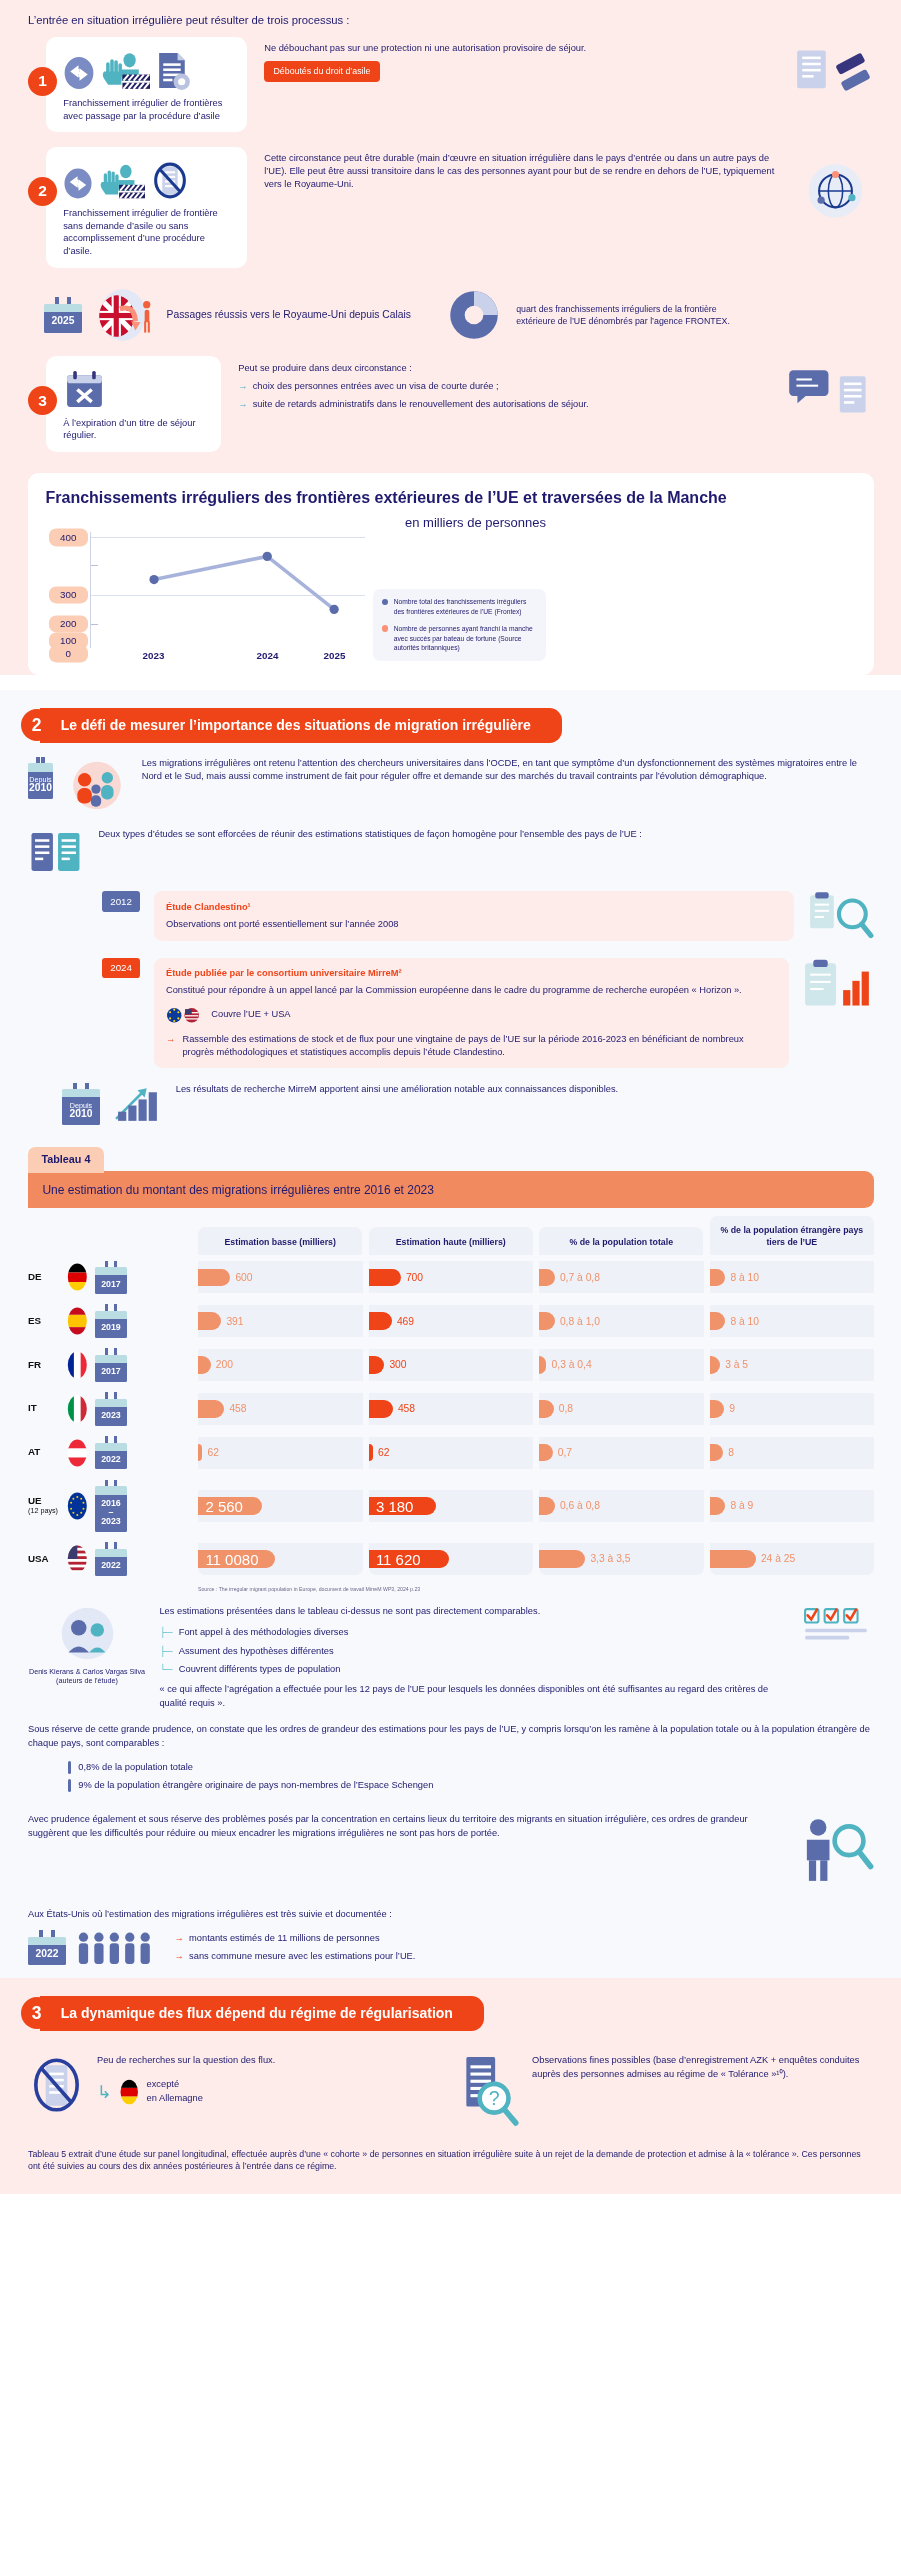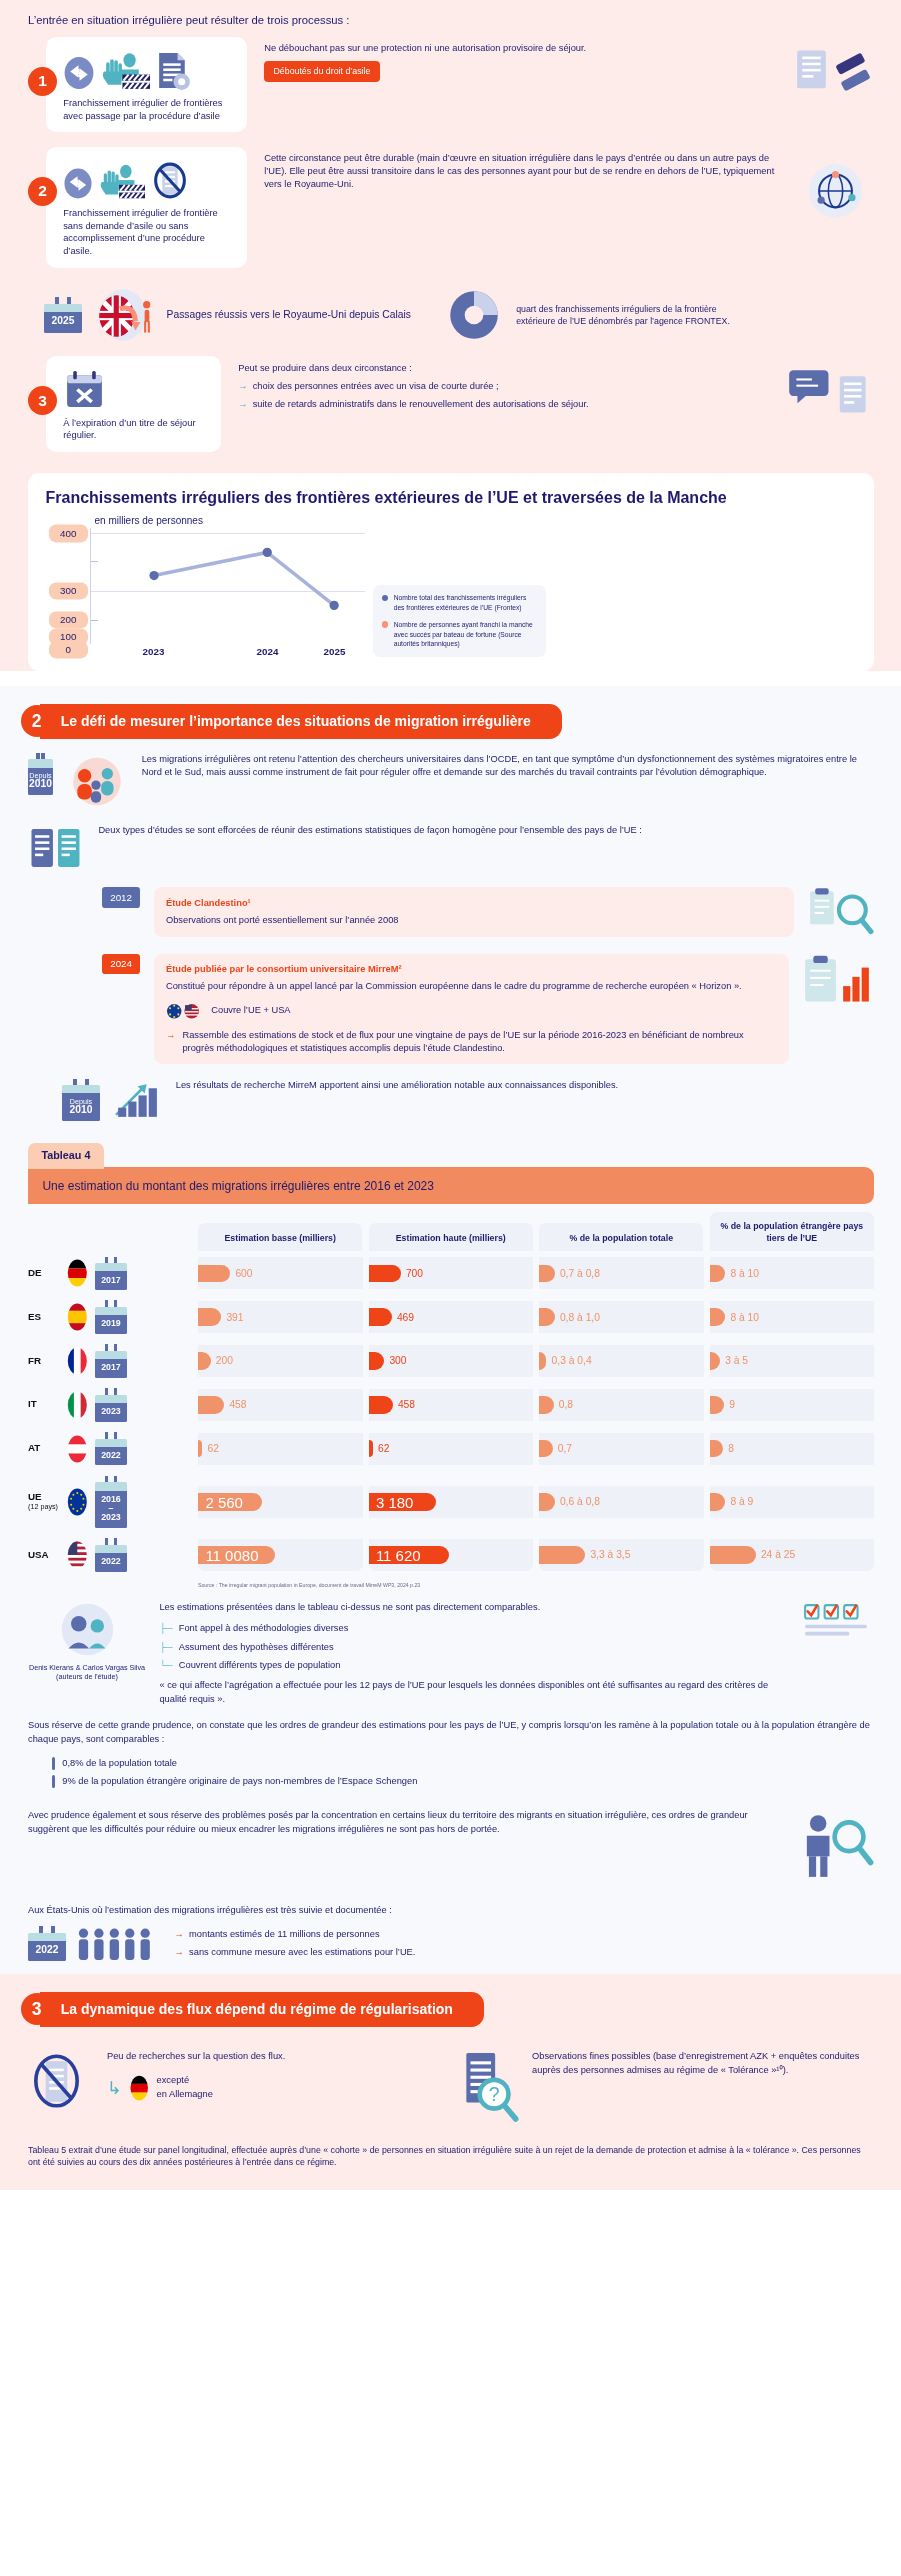--- a/index.html
+++ b/index.html
@@ -80,21 +80,21 @@
   
   .calrow{display:flex;align-items:center;gap:11.3px;padding:7.2px 28px 5.2px 44px;}
   .calrow .txt{font-size:10.3px;line-height:1.36;}
 
   
   .donutnote{font-size:8.8px;line-height:1.4;max-width:222px;}
 
   
   .chartcard{background:#fff;border-radius:11.3px;margin:11.3px 28px 15.5px 28px;padding:15.5px 17.5px 13.4px 17.5px;}
   .chartcard h3{margin:0 0 3.1px 0;font-size:16px;line-height:1.3;font-weight:bold;}
-  .chartunit{font-size:10px;margin:6.2px 0 2.1px 49px;}
+  .chartunit{font-size:13px;margin:6.2px 0 2.1px 49px;text-align:center;}
   .plotwrap{display:flex;gap:8px;align-items:flex-end;}
   .plot{position:relative;width:319px;height:129px;flex:0 0 auto;}
   .plot .gl{position:absolute;left:44px;right:0;height:0.5px;background:#dcdff0;}
   .plot .ytick{position:absolute;left:44px;width:8.2px;height:0.5px;background:#b9bedb;}
   .plot .ylab{
     position:absolute;left:3.1px;transform:translateY(-50%);
     background:#fbcdb4;border-radius:7.2px;padding:3.1px 8.2px;font-size:9.8px;min-width:23px;text-align:center;
   }
   .plot .axis{position:absolute;left:44px;top:0;bottom:13.4px;width:1px;background:#cfd3e8;}
   .plot svg{position:absolute;left:0;top:0;}
@@ -136,21 +136,21 @@
 
   
   .authorrow{display:flex;gap:13.4px;padding:13.4px 28px 5.2px 28px;align-items:flex-start;}
   .authorbox{width:118px;flex:0 0 auto;text-align:center;font-size:7.2px;line-height:1.35;}
   .authorbox .who{margin-top:4.1px;}
   .bul{font-size:9.3px;line-height:1.45;}
   .bul .line{display:flex;gap:6.2px;margin-bottom:5.2px;}
   .bul .dash{color:#5bbccd;font-weight:bold;}
 
   .para{font-size:9.3px;line-height:1.45;padding:8.2px 28px 5.2px 28px;}
-  .para.ind{padding-left:52px;}
+  .para.ind{padding-left:52px;margin-left:16px;}
   .keyline{display:flex;gap:7.2px;align-items:flex-start;font-size:9.3px;line-height:1.42;margin:5.2px 0;}
   .keybar{flex:0 0 auto;width:3.1px;background:#5b6cab;border-radius:1.5px;align-self:stretch;}
 
   .botrow{display:flex;gap:15.5px;padding:10.3px 28px 12.4px 28px;align-items:flex-start;}
   .botcol{flex:1;font-size:9.3px;line-height:1.5;}
 
   .footnote{font-size:8.8px;line-height:1.45;padding:9.3px 28px 20.6px 28px;}
 
   svg{display:block;}
 </style>
@@ -1067,21 +1067,21 @@
     </div>
   </div>
 
   <div class="band-pink">
     <div class="sechead">
       <div class="num">3</div>
       <div class="bar">La dynamique des flux dépend du régime de régularisation</div>
     </div>
 
     <div class="botrow" style="padding-top:17.5px;">
-      <div class="botcol" style="display:flex;gap:22px;align-items:flex-start;">
+      <div class="botcol" style="display:flex;gap:12px;align-items:flex-start;">
         <span class="ico">
           <svg width="57" height="62" viewBox="0 0 110 120">
             <rect x="34" y="22" width="42" height="78" rx="4" fill="#c9d2ea"></rect>
             <g fill="#fff">
                 <rect x="41" y="36" width="28" height="5"></rect>
                 <rect x="41" y="48" width="28" height="5"></rect>
                 <rect x="41" y="60" width="28" height="5"></rect>
                 <rect x="41" y="72" width="28" height="5"></rect>
               </g>
             <ellipse cx="55" cy="60" rx="40" ry="48" fill="none" stroke="#283f9e" stroke-width="7"></ellipse>

